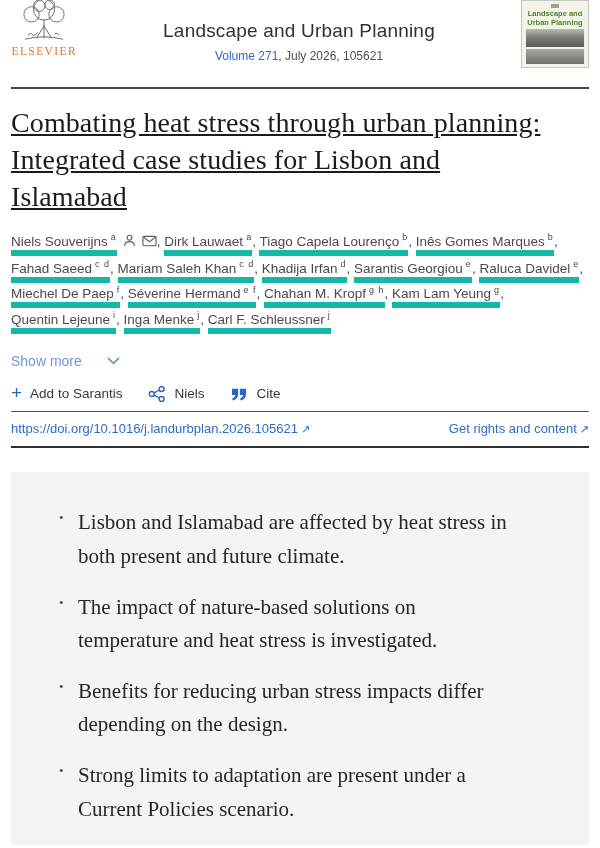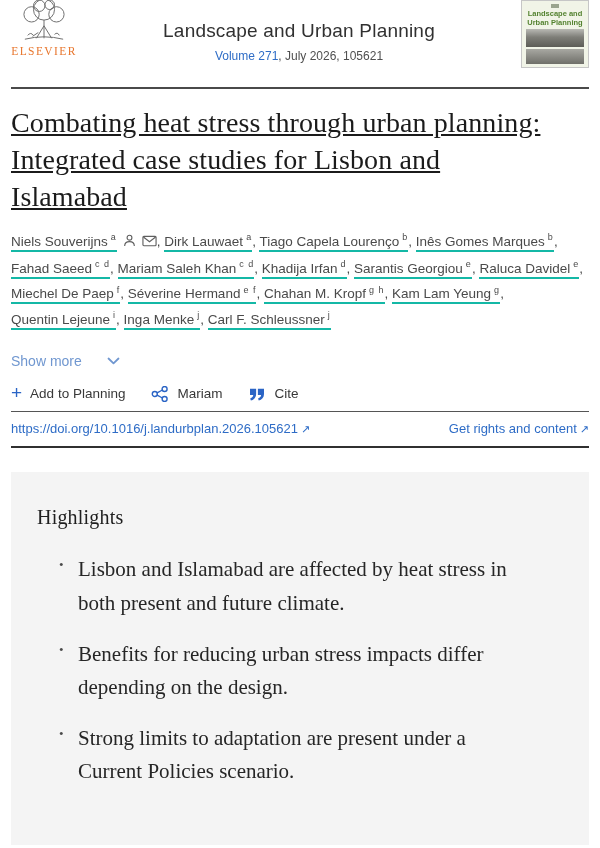--- a/index.html
+++ b/index.html
@@ -5,21 +5,21 @@
   html,body{margin:0;padding:0;background:#ffffff;}
   .page{
     width:600px;height:848px;overflow:hidden;background:#fff;
     box-sizing:border-box;padding:0 11px;
     display:flex;flex-direction:column;
     font-family:"Liberation Sans","DejaVu Sans",sans-serif;
     color:#2b2b2b;
   }
   
   .header{display:flex;justify-content:space-between;align-items:flex-start;height:72px;margin-top:0;}
-  .logo-block{width:66px;text-align:center;cursor:pointer;}
+  .logo-block{width:66px;text-align:right;cursor:pointer;}
   .logo-tree{display:block;margin:0 auto;}
   .elsevier-word{
     font-family:"Liberation Serif","DejaVu Serif",serif;
     color:#e8762d;font-size:11.5px;letter-spacing:1.4px;margin-top:1px;font-weight:400;
   }
   .journal-center{flex:1;text-align:center;padding-top:20px;}
   .journal-title{font-size:19px;color:#313131;letter-spacing:.2px;cursor:pointer;}
   .journal-issue{font-size:12px;color:#4f4f4f;margin-top:7px;}
   .link-blue{color:#2e6cc6;text-decoration:none;cursor:pointer;}
   
@@ -39,21 +39,21 @@
   .rule-thin{height:1px;background:#555;margin-top:9px;}
   .rule-thick{height:2px;background:#303030;}
   
   .article-title{
     font-family:"Liberation Serif","DejaVu Serif",serif;font-weight:500;
     font-size:28px;line-height:1.32;color:#1b1b1b;margin:16px 0 0;
     max-width:548px;letter-spacing:.1px;text-decoration:underline;
   }
   
   .authors{margin-top:13px;font-size:13.5px;color:#4a4a4a;line-height:1.9;max-width:578px;}
-  .author{border-bottom:2px solid #14b8a6;padding-bottom:1px;cursor:pointer;white-space:nowrap;}
+  .author{border-bottom:6px solid #14b8a6;padding-bottom:1px;cursor:pointer;white-space:nowrap;}
   .author sup{font-size:9px;margin-left:3px;letter-spacing:1px;}
   .sep{color:#4a4a4a;}
   .inline-icon{margin-left:6px;vertical-align:-1px;}
   
   .show-more{margin-top:21px;color:#7097d0;font-size:14px;display:inline-flex;align-items:center;gap:25px;cursor:pointer;width:max-content;}
   
   .actions{display:flex;align-items:center;gap:26px;margin-top:16px;font-size:13.5px;color:#383838;}
   .action{display:inline-flex;align-items:center;gap:8px;cursor:pointer;}
   .plus-glyph{color:#2a64c5;font-size:19px;font-weight:400;line-height:1;margin-top:-2px;}
   
@@ -125,30 +125,30 @@
   <div class="show-more">
     <span>Show more</span>
     <svg width="13" height="8" viewBox="0 0 13 8">
       <path d="M1.5 1.5 L6.5 6.3 L11.5 1.5" stroke="#7097d0" stroke-width="1.8" fill="none" stroke-linecap="round" stroke-linejoin="round"></path>
     </svg>
   </div>
 
   <div class="actions">
     <div class="action">
       <span class="plus-glyph">+</span>
-      <span>Add to Planning</span>
+      <span>Add to Sarantis</span>
     </div>
     <div class="action">
       <svg width="18" height="16" viewBox="0 0 18 16" fill="none" stroke="#2a64c5" stroke-width="1.4">
         <circle cx="3.8" cy="8" r="2.5"></circle>
         <circle cx="13.6" cy="3" r="2.5"></circle>
         <circle cx="13.6" cy="13" r="2.5"></circle>
         <path d="M6.1 6.9 L11.4 4 M6.1 9.1 L11.4 12"></path>
       </svg>
-      <span>Mariam</span>
+      <span>Niels</span>
     </div>
     <div class="action">
       <svg width="18" height="14" viewBox="0 0 20 16">
         <path d="M2 2 h7 v6 c0 4 -2.5 6.5 -6 7.5 L2.2 13 c2.3 -0.8 3.3 -2 3.5 -3.9 H2 Z" fill="#2a64c5"></path>
         <path d="M11 2 h7 v6 c0 4 -2.5 6.5 -6 7.5 L11.2 13 c2.3 -0.8 3.3 -2 3.5 -3.9 H11 Z" fill="#2a64c5"></path>
       </svg>
       <span>Cite</span>
     </div>
   </div>
 
@@ -159,21 +159,21 @@
       <span>https://doi.org/10.1016/j.landurbplan.2026.105621</span><span class="ext-arrow">↗</span>
     </span>
     <span class="link-blue">
       <span>Get rights and content</span><span class="ext-arrow">↗</span>
     </span>
   </div>
 
   <hr class="rule rule-thick">
 
   <section class="highlights">
-    <h2>Highlights</h2>
     <ul id="highlights-list">
         <li>Lisbon and Islamabad are affected by heat stress in both present and future climate.</li>
+        <li>The impact of nature-based solutions on temperature and heat stress is investigated.</li>
         <li>Benefits for reducing urban stress impacts differ depending on the design.</li>
         <li>Strong limits to adaptation are present under a Current Policies scenario.</li>
       </ul>
   </section>
 
 </div>
 
 </body></html>

